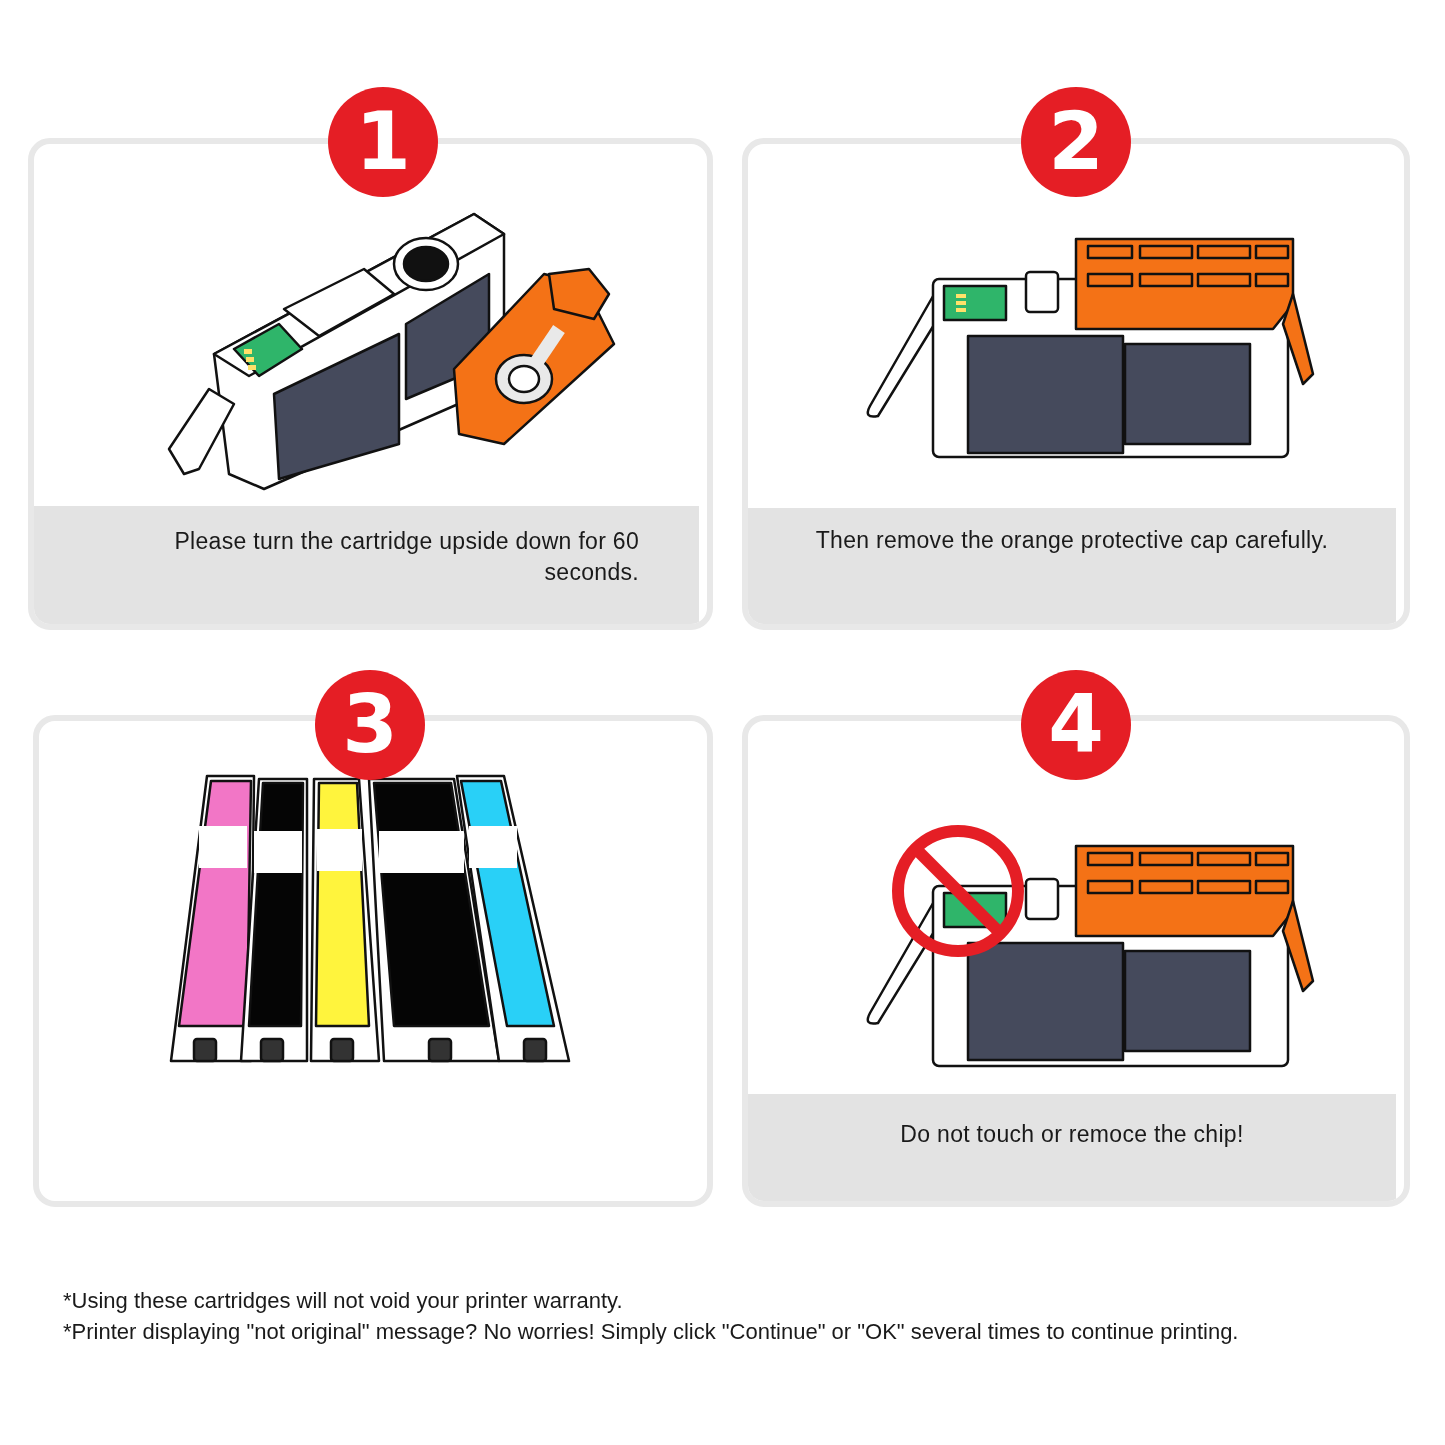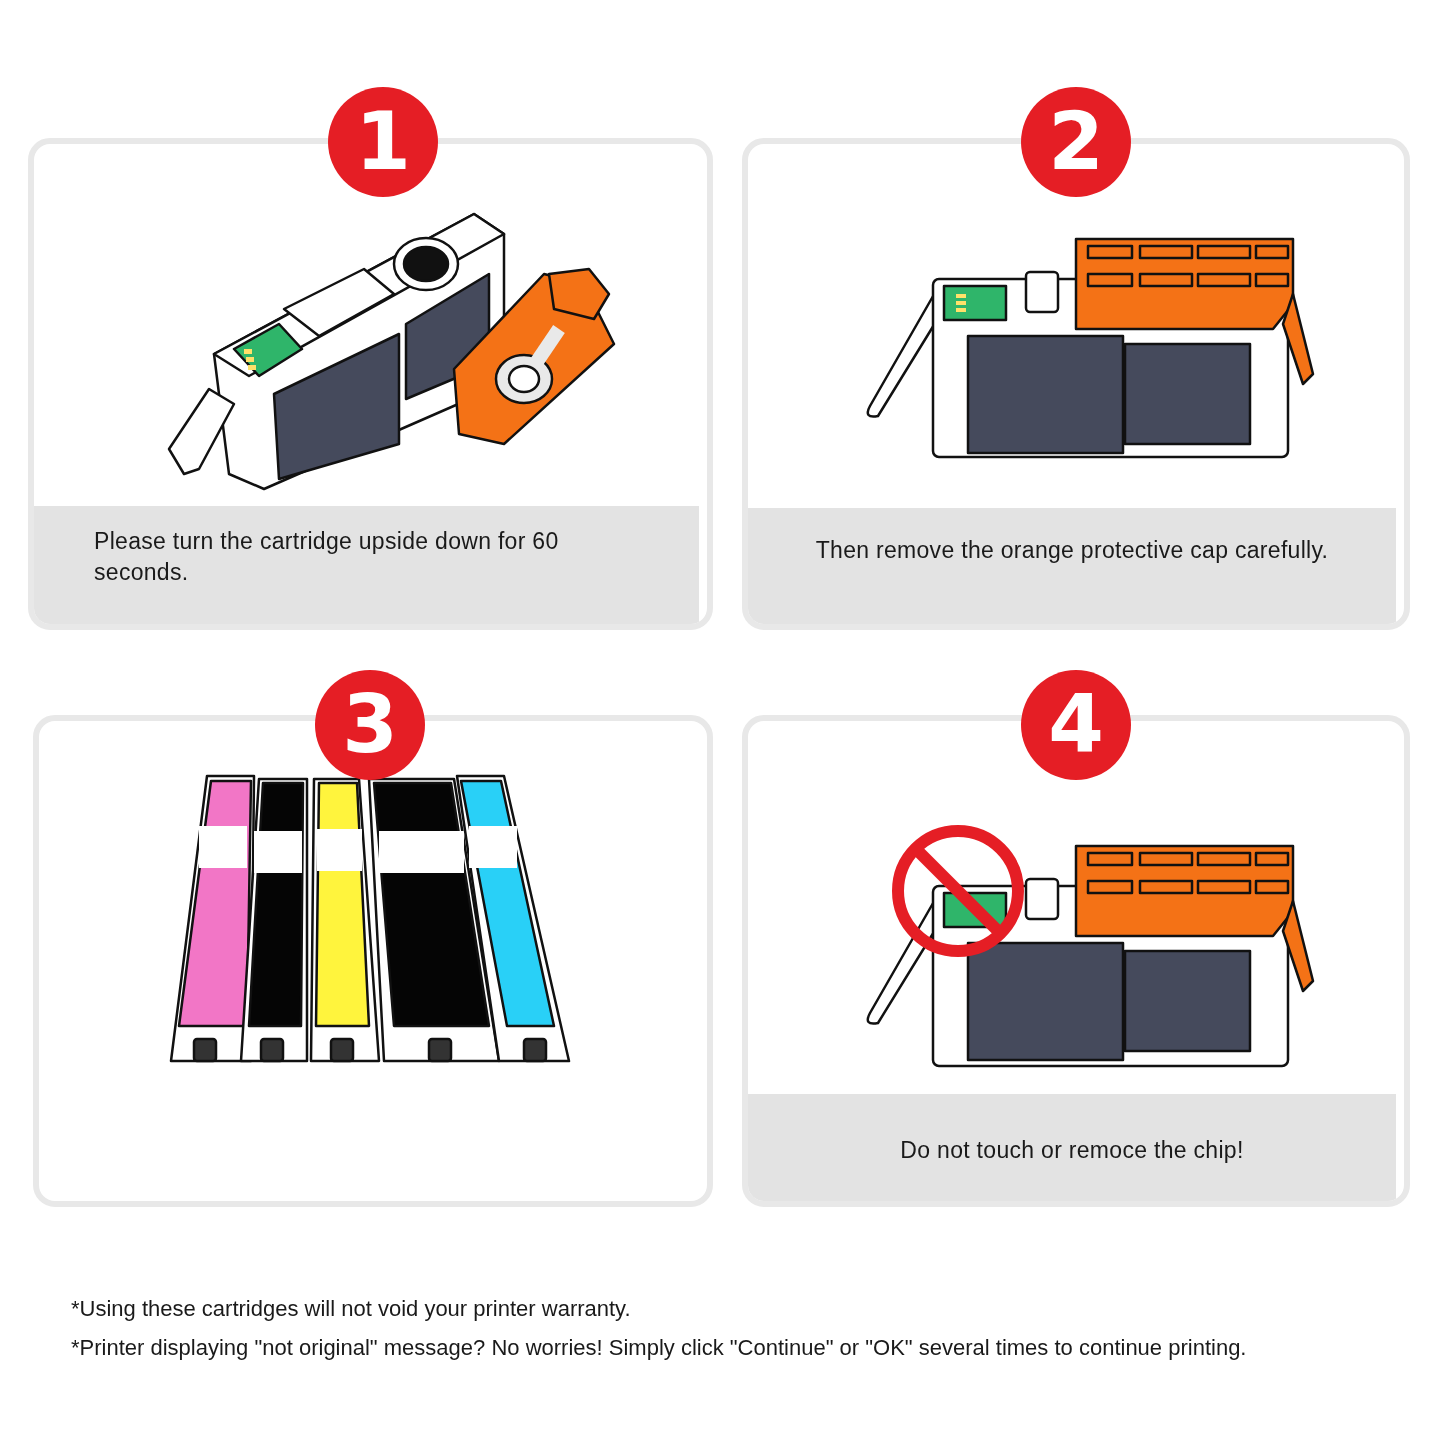--- a/index.html
+++ b/index.html
@@ -1,22 +1,22 @@
 <!DOCTYPE html>
 <html><head>
 <meta charset="utf-8">
 <style>
   html, body { margin:0; padding:0; background:#ffffff; }
   body { width:1445px; height:1445px; position:relative; overflow:hidden; font-family:"Liberation Sans", sans-serif; color:#1a1a1a; }
   .card { position:absolute; border:6px solid #e8e8e8; border-radius:22px; background:#fff; box-sizing:border-box; overflow:hidden; }
   .card .art { position:absolute; left:0; top:0; right:0; }
-  .card .caption { position:absolute; left:0; right:8px; bottom:0; background:#e3e3e3; display:flex; justify-content:center; align-items:flex-start; text-align:left; font-size:23px; line-height:31px; letter-spacing:0.3px; box-sizing:border-box; padding:0 60px; }
+  .card .caption { position:absolute; left:0; right:8px; bottom:0; background:#e3e3e3; display:flex; justify-content:center; align-items:flex-start; text-align:right; font-size:23px; line-height:31px; letter-spacing:0.3px; box-sizing:border-box; padding:0 60px; }
   .badge { position:absolute; width:110px; height:110px; border-radius:50%; background:#e51e25; color:#fff; font-family:"DejaVu Sans", sans-serif; font-weight:bold; font-size:80px; display:flex; align-items:center; justify-content:center; line-height:1; z-index:3; }
   .notes { position:absolute; left:63px; top:1285px; font-size:22px; line-height:31px; width:1320px; }
-  .notes div { margin:8px; }
+  .notes div { margin:0; }
   svg { display:block; }
 </style>
 </head>
 <body>
 
 <div class="card" style="left:28px;top:138px;width:685px;height:492px;">
   <div class="art" style="height:368px;">
     <svg width="673" height="368" viewBox="0 0 673 368">
 
       <g stroke="#111" stroke-width="2.5" stroke-linejoin="round">
@@ -73,21 +73,21 @@
         <rect x="450" y="102" width="52" height="12" fill="#f47216"></rect>
         <rect x="508" y="102" width="32" height="12" fill="#f47216"></rect>
         <rect x="340" y="130" width="44" height="12" fill="#f47216"></rect>
         <rect x="392" y="130" width="52" height="12" fill="#f47216"></rect>
         <rect x="450" y="130" width="52" height="12" fill="#f47216"></rect>
         <rect x="508" y="130" width="32" height="12" fill="#f47216"></rect>
         <polygon points="545,150 565,230 555,240 535,180" fill="#f47216"></polygon>
       </g>
     </svg>
   </div>
-  <div class="caption" style="height:116px;padding-top:27px;">
+  <div class="caption" style="height:116px;padding-top:17px;">
     <span>Then remove the orange protective cap carefully.</span>
   </div>
 </div>
 <div class="badge" style="left:1021px;top:87px;">
   <span>2</span>
 </div>
 
 <div class="card" style="left:33px;top:715px;width:680px;height:492px;">
   <div class="art" style="height:373px;">
     <svg width="668" height="373" viewBox="0 0 668 373">
@@ -146,21 +146,21 @@
         <rect x="450" y="160" width="52" height="12" fill="#f47216"></rect>
         <rect x="508" y="160" width="32" height="12" fill="#f47216"></rect>
         <polygon points="545,180 565,260 555,270 535,210" fill="#f47216"></polygon>
       </g>
       <g>
         <circle cx="210" cy="170" r="60" fill="none" stroke="#e51e25" stroke-width="12"></circle>
         <line x1="168" y1="128" x2="252" y2="212" stroke="#e51e25" stroke-width="12"></line>
       </g>
     </svg>
   </div>
-  <div class="caption" style="height:107px;padding-top:41px;">
+  <div class="caption" style="height:107px;padding-top:25px;">
     <span>Do not touch or remoce the chip!</span>
   </div>
 </div>
 <div class="badge" style="left:1021px;top:670px;">
   <span>4</span>
 </div>
 
 <div class="notes">
   <div>*Using these cartridges will not void your printer warranty.</div>
   <div>*Printer displaying "not original" message? No worries! Simply click "Continue" or "OK" several times to continue printing.</div>

